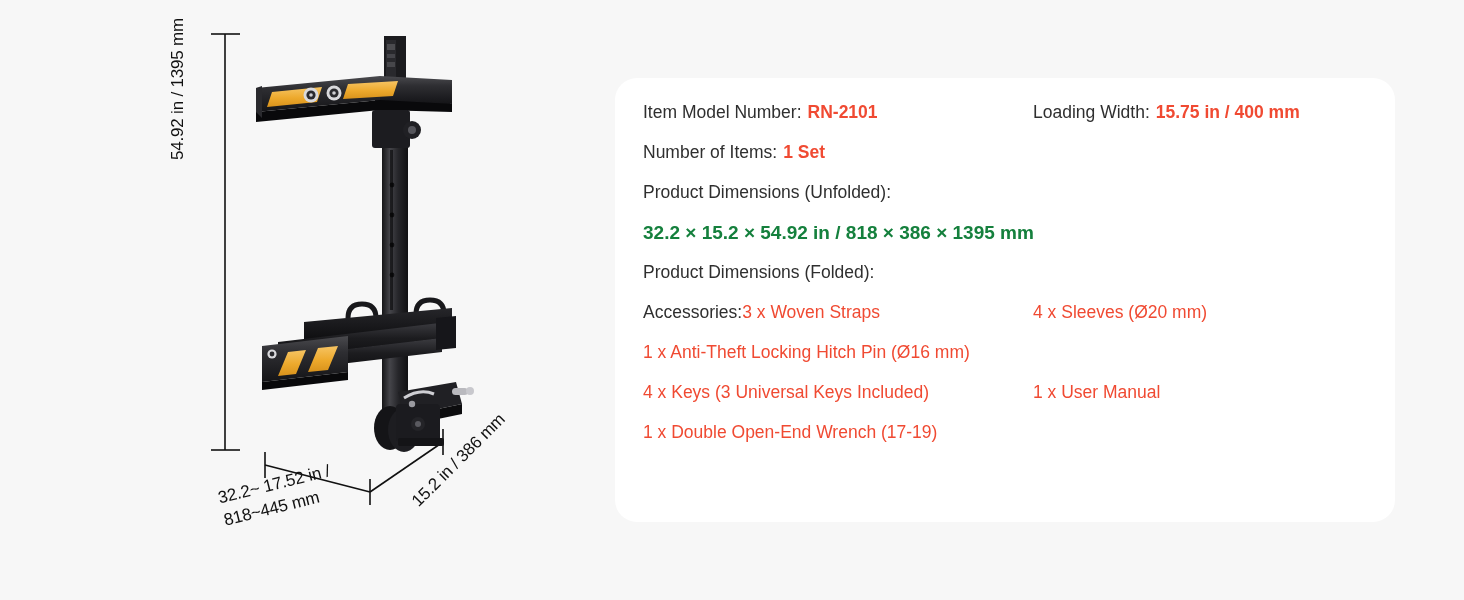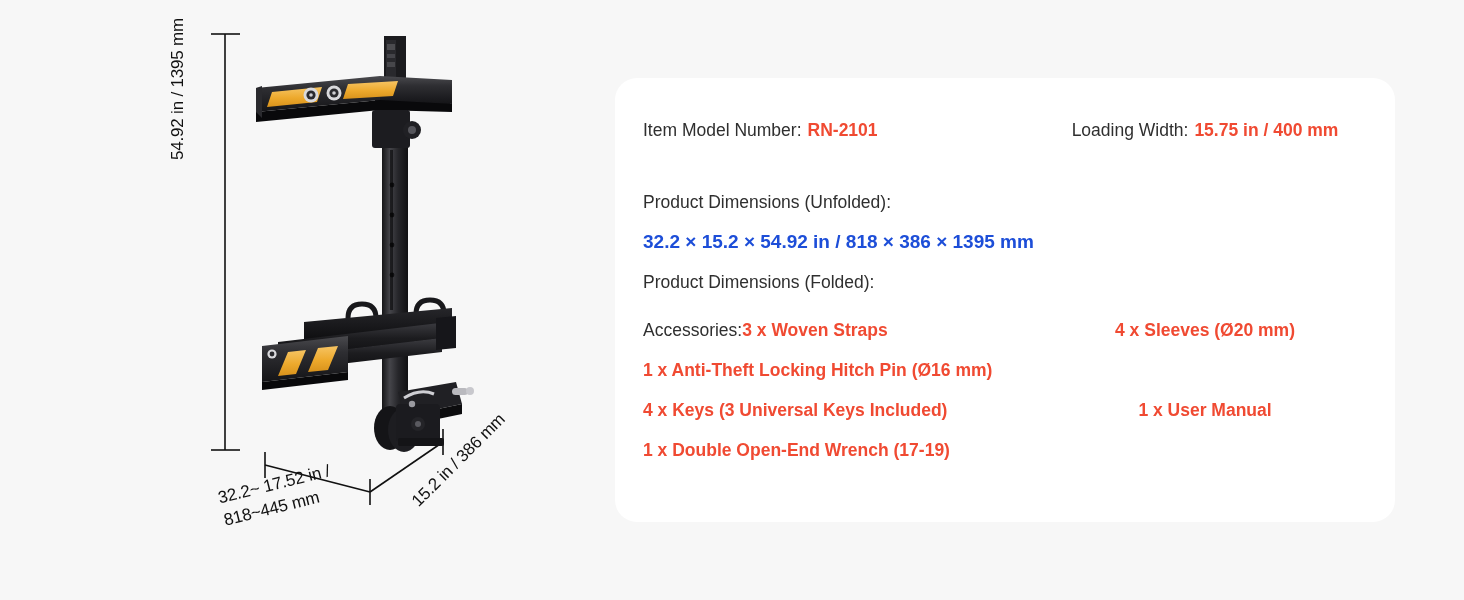--- a/index.html
+++ b/index.html
@@ -69,52 +69,52 @@
     left: 28px;
     top: 24px;
     right: 18px;
   }
 
   .row {
     display: flex;
     align-items: baseline;
     height: 40px;
   }
-  .col-left  { width: 390px; flex: 0 0 390px; margin-top: 18px; }
-  .col-right { flex: 1 1 auto; text-align: center; }
+  .col-left  { width: 390px; flex: 0 0 390px; }
+  .col-right { flex: 1 1 auto; }
 
   .lbl {
     font-size: 17.5px;
     color: #2f2f2f;
     font-weight: 400;
     white-space: nowrap;
   }
   .val {
     font-size: 17.5px;
     color: #f04a32;
     font-weight: bold;
     white-space: nowrap;
   }
   .lbl + .val { margin-left: 6px; }
 
   .fullrow {
     height: 40px;
     display: flex;
-    align-items: center;
+    align-items: flex-start;
   }
   .dimvalue {
     font-size: 19px;
-    color: #1d4ed8;
+    color: #15803d;
     font-weight: bold;
     white-space: nowrap;
   }
   .acc {
     font-size: 17.5px;
     color: #f04a32;
-    font-weight: bold;
+    font-weight: normal;
     white-space: nowrap;
   }
 </style>
 </head>
 <body>
 
 <div id="diagram">
   <svg width="600" height="600" viewBox="0 0 600 600">
     <defs>
       <linearGradient id="barTop" x1="0" y1="0" x2="0" y2="1">
@@ -249,20 +249,23 @@
     <div class="row">
       <div class="col-left">
         <span class="lbl">Item Model Number:</span><span class="val">RN-2101</span>
       </div>
       <div class="col-right">
         <span class="lbl">Loading Width:</span><span class="val">15.75 in / 400 mm</span>
       </div>
     </div>
 
     <div class="row">
+      <div class="col-left">
+        <span class="lbl">Number of Items:</span><span class="val">1 Set</span>
+      </div>
     </div>
 
     <div class="fullrow">
       <span class="lbl">Product Dimensions (Unfolded):</span>
     </div>
     <div class="fullrow">
       <span class="dimvalue">32.2 × 15.2 × 54.92 in / 818 × 386 × 1395 mm</span>
     </div>
 
     <div class="fullrow">

